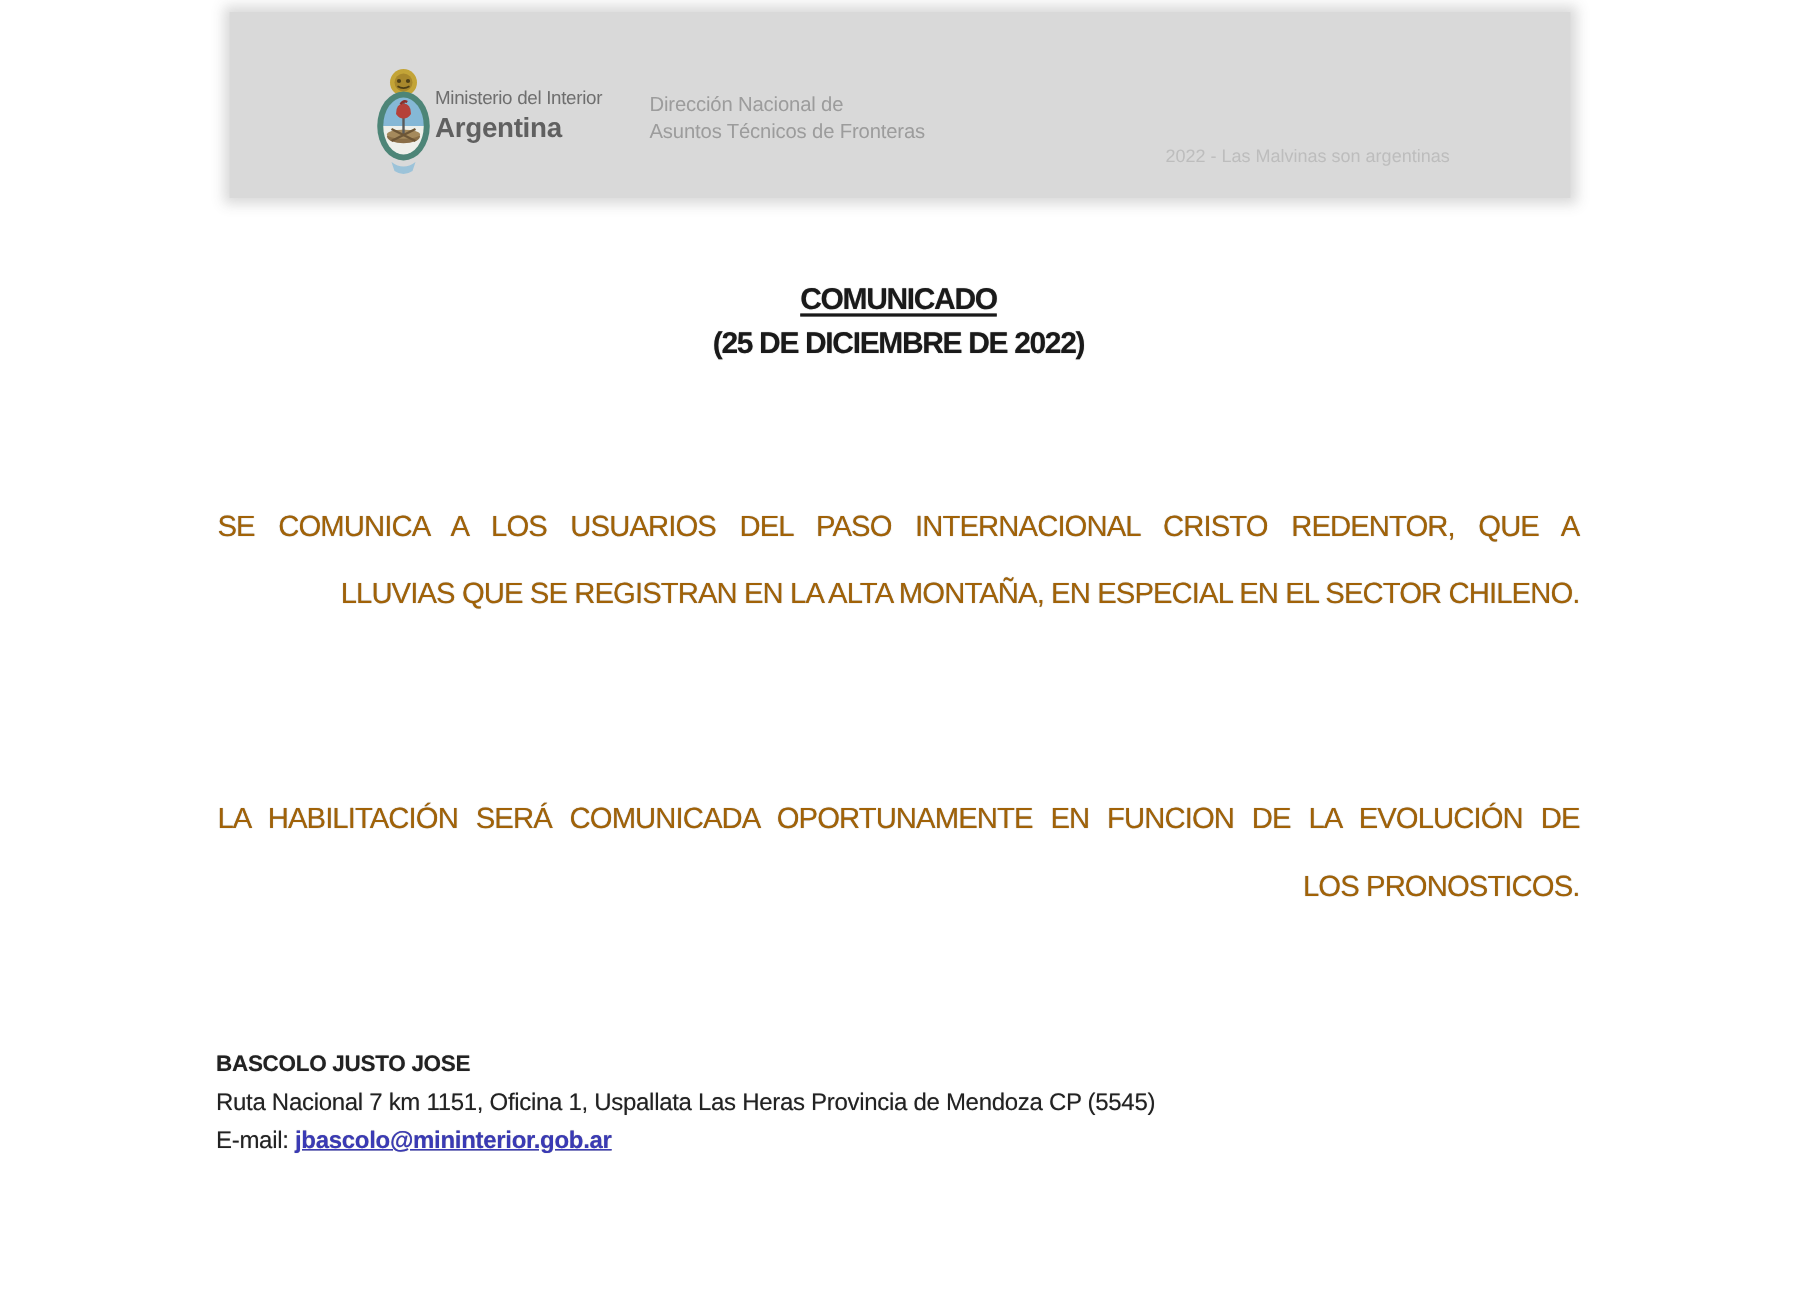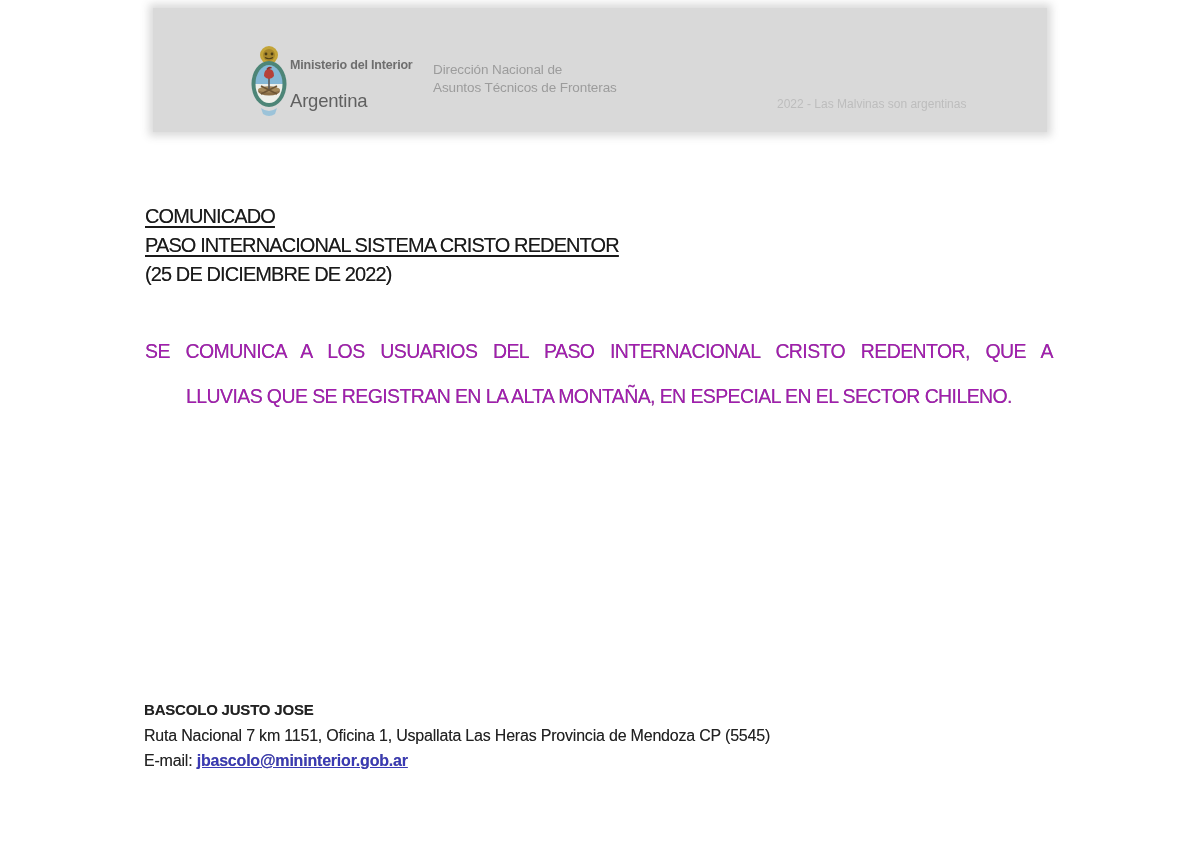--- a/index.html
+++ b/index.html
@@ -26,29 +26,29 @@
     left: 88px; top: 34px;
     width: 56px; height: 78px;
   }
   .ministry-block {
     position: absolute;
     left: 137px; top: 50px;
     white-space: nowrap;
   }
   .ministry-name {
     font-size: 12.5px;
-    font-weight: bold;
+    font-weight: normal;
     color: #6e6e6e;
     letter-spacing: -0.2px;
   }
   .ministry-country {
     font-size: 18.5px;
-    font-weight: normal;
+    font-weight: bold;
     color: #606060;
-    margin-top: 18px;
+    margin-top: 2px;
     letter-spacing: -0.2px;
   }
   .direction-block {
     position: absolute;
     left: 280px; top: 53px;
     font-size: 13.5px;
     color: #9c9c9c;
     line-height: 18px;
     white-space: nowrap;
     letter-spacing: -0.1px;
@@ -58,55 +58,56 @@
     left: 624px; top: 73px;
     font-size: 12px;
     color: #bdbdbd;
     white-space: nowrap;
     margin-top: 16px;
   }
 
   
   .title-block {
     position: absolute;
-    left: 145px; top: 202px;
+    left: 145px; top: 186px;
     width: 908px;
-    font-weight: normal;
+    text-align: center;
+    font-weight: bold;
     font-size: 20px;
     line-height: 29px;
     color: #1a1a1a;
     letter-spacing: -0.9px;
     text-shadow: 0 0 0.6px rgba(20,20,20,0.55);
   }
   .title-underlined {
     text-decoration: underline;
     text-decoration-thickness: 2px;
     text-underline-offset: 3px;
   }
 
   
   .para {
     position: absolute;
     left: 145px;
     width: 908px;
     font-size: 19.5px;
     line-height: 45px;
-    color: #a21caf;
+    color: #a16207;
     letter-spacing: -0.6px;
     text-shadow: 0 0 0.6px rgba(25,25,25,0.5);
     white-space: normal;
   }
   .para-1 { top: 329px; }
   .para-2 { top: 524px; }
   .line-full {
     text-align: justify;
     -moz-text-align-last: justify;
     text-align-last: justify;
   }
-  .line-last { text-align: center; }
+  .line-last { text-align: right; }
 
   
   .signature {
     position: absolute;
     left: 144px; top: 697px;
     font-size: 16px;
     line-height: 25.5px;
     color: #222222;
     letter-spacing: -0.2px;
     text-shadow: 0 0 0.5px rgba(30,30,30,0.45);
@@ -164,29 +165,32 @@
     <div class="direction-block">
       <div>Dirección Nacional de</div>
       <div>Asuntos Técnicos de Fronteras</div>
     </div>
 
     <div class="slogan">2022 - Las Malvinas son argentinas</div>
   </div>
 
   <div class="title-block">
     <div class="title-underlined">COMUNICADO</div>
-    <div class="title-underlined">PASO INTERNACIONAL SISTEMA CRISTO REDENTOR</div>
     <div>(25 DE DICIEMBRE DE 2022)</div>
   </div>
 
   <div class="para para-1">
     <div class="line-full">SE COMUNICA A LOS USUARIOS DEL PASO INTERNACIONAL CRISTO REDENTOR, QUE A</div>
     <div class="line-last">LLUVIAS QUE SE REGISTRAN EN LA ALTA MONTAÑA, EN ESPECIAL EN EL SECTOR CHILENO.</div>
   </div>
 
+  <div class="para para-2">
+    <div class="line-full">LA HABILITACIÓN SERÁ COMUNICADA OPORTUNAMENTE EN FUNCION DE LA EVOLUCIÓN DE</div>
+    <div class="line-last">LOS PRONOSTICOS.</div>
+  </div>
 
   <div class="signature">
     <div class="signature-name">BASCOLO JUSTO JOSE</div>
     <div>Ruta Nacional 7 km 1151, Oficina 1, Uspallata Las Heras Provincia de Mendoza CP (5545)</div>
     <div><span>E-mail: </span><a class="email-link">jbascolo@mininterior.gob.ar</a></div>
   </div>
 
 </div>
 
 </body></html>

